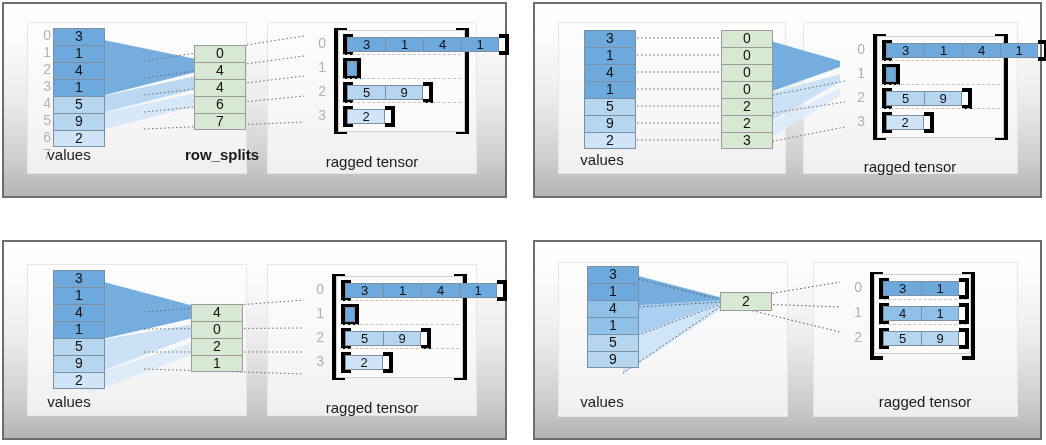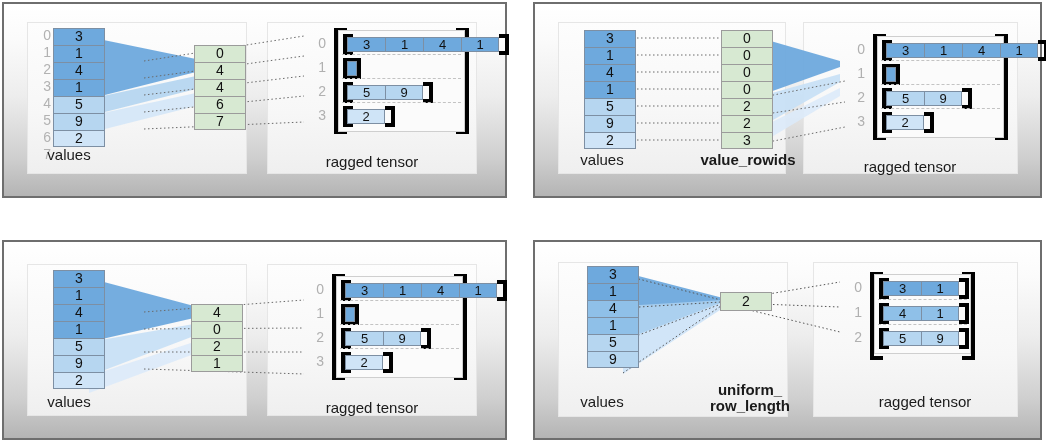--- a/index.html
+++ b/index.html
@@ -214,20 +214,21 @@
         <div class="rrow" style="left: 9px; top: 78px; width: 52px;">
           <div class="ibr l"></div>
           <div class="ibr r"></div>
           <div class="rcells">
             <div class="rcell b3">2</div>
           </div>
         </div>
       </div>
 
     <div class="caption" style="left:20px;top:143px;width:90px;">values</div>
+    <div class="caption bold" style="left:143px;top:143px;width:150px;">row_splits</div>
     <div class="caption" style="left:288px;top:150px;width:160px;">ragged tensor</div>
   </div>
 
   <div class="panel p2">
     <div class="box left"></div>
     <div class="box right"></div>
 
     <svg class="overlay" width="509" height="196">
       <polygon points="215,31 215,95 305,63 305,57" fill="#6ea9dd" opacity="0.95"></polygon>
       <polygon points="215,95 215,129 305,78 305,70" fill="#c8e0f6" opacity="0.95"></polygon>
@@ -304,21 +305,20 @@
         <div class="rrow" style="left: 9px; top: 78px; width: 52px;">
           <div class="ibr l"></div>
           <div class="ibr r"></div>
           <div class="rcells">
             <div class="rcell b3">2</div>
           </div>
         </div>
       </div>
 
     <div class="caption" style="left:22px;top:148px;width:90px;">values</div>
-    <div class="caption bold" style="left:128px;top:148px;width:170px;">value_rowids</div>
     <div class="caption" style="left:295px;top:155px;width:160px;">ragged tensor</div>
   </div>
 
   <div class="panel p3">
     <div class="box left"></div>
     <div class="box right"></div>
 
     <svg class="overlay" width="505" height="200">
       <polygon points="85,36 85,100 190,76 190,64" fill="#6ea9dd" opacity="0.95"></polygon>
       <polygon points="85,100 85,134 190,94 190,82" fill="#c8e0f6" opacity="0.95"></polygon>
@@ -454,18 +454,16 @@
           <div class="ibr l"></div>
           <div class="ibr r"></div>
           <div class="rcells">
             <div class="rcell b2">5</div>
             <div class="rcell b2">9</div>
           </div>
         </div>
       </div>
 
     <div class="caption" style="left:22px;top:152px;width:90px;">values</div>
-    <div class="caption bold" style="left:145px;top:140px;width:140px;">uniform_
-row_length</div>
     <div class="caption" style="left:310px;top:152px;width:160px;">ragged tensor</div>
   </div>
 
 </div>
 
 </body></html>

